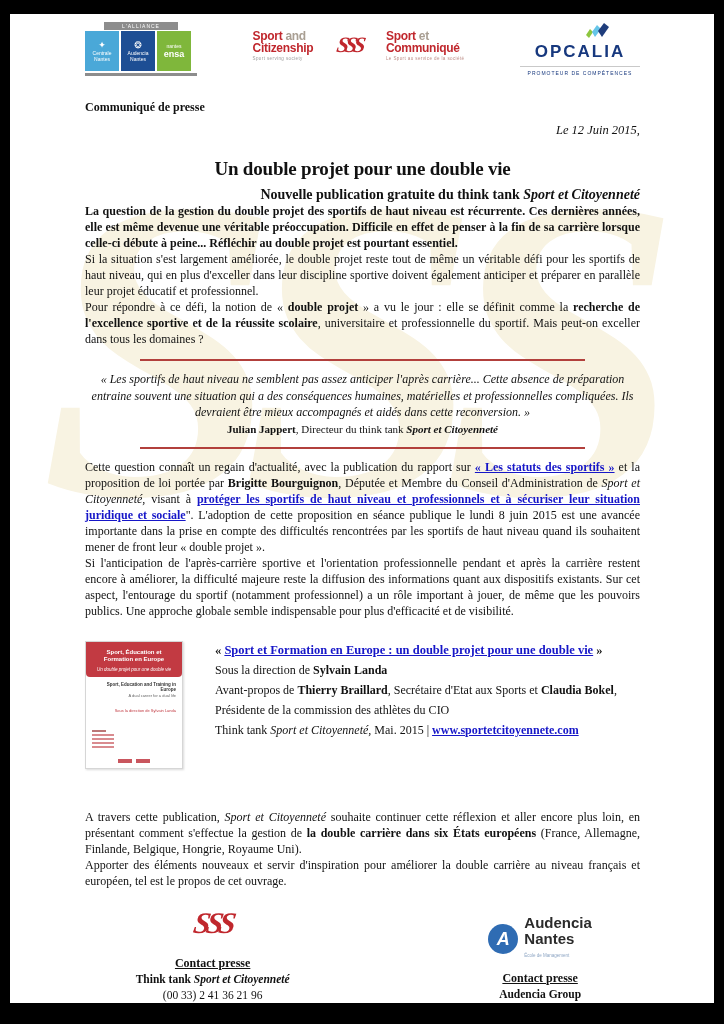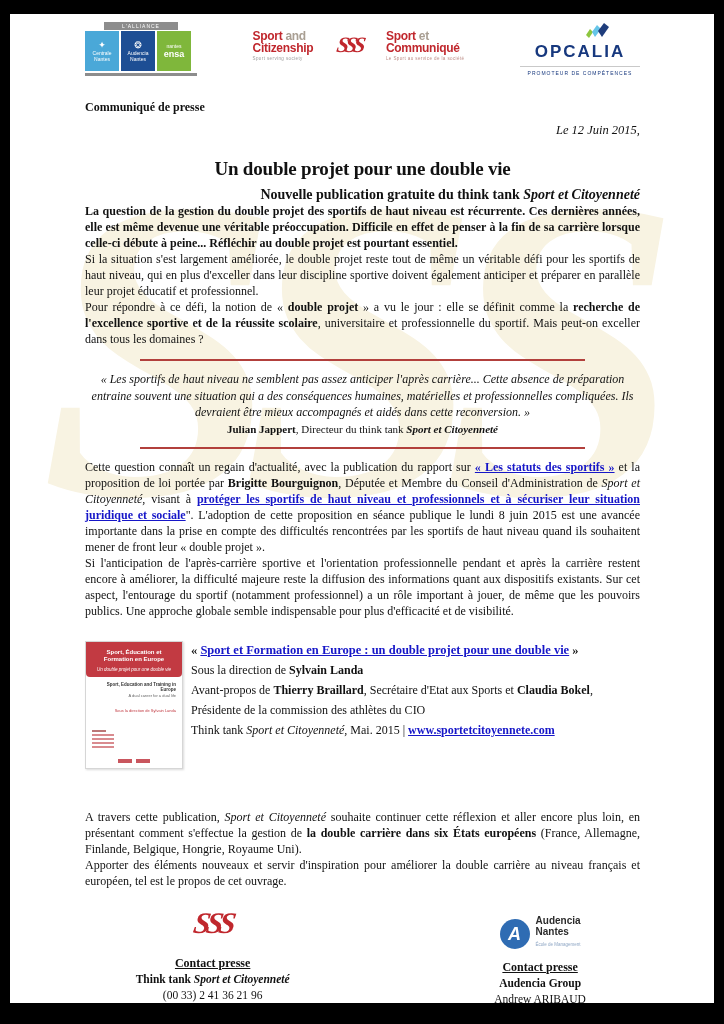--- a/index.html
+++ b/index.html
@@ -46,21 +46,21 @@
   .mt22{margin-top:22px;}
   .b{font-weight:bold;}
   .i{font-style:italic;}
   a.lnk{color:#1616c8;font-weight:bold;text-decoration:underline;cursor:pointer;}
 
   hr.red{border:none;border-top:2px solid #b2403c;width:445px;margin:12px auto 10px auto;}
   .quote{font-style:italic;font-size:12px;line-height:16.5px;text-align:center;margin:0 4px;}
   .attr{text-align:center;font-size:11px;margin-top:2px;}
 
   
-  .pub{display:flex;gap:8px;margin-top:22px;align-items:flex-start;}
+  .pub{display:flex;gap:32px;margin-top:22px;align-items:flex-start;}
   .cover{width:96px;height:126px;background:#fff;border:1px solid #d6d6d6;box-shadow:1px 1px 2px rgba(0,0,0,.15);flex:none;font-family:"Liberation Sans",sans-serif;display:flex;flex-direction:column;}
   .cover .red{background:#c23a42;color:#fff;padding:7px 6px 5px 6px;border-radius:0 0 4px 4px;}
   .cover .red .t{font-size:6px;font-weight:bold;text-align:center;line-height:1.3;}
   .cover .red .s{font-size:4.5px;font-style:italic;text-align:center;margin-top:3px;}
   .cover .white{flex:1;padding:5px 6px;position:relative;}
   .cover .ent{font-size:4.5px;font-weight:bold;text-align:right;color:#333;}
   .cover .ens{font-size:4px;text-align:right;color:#666;margin-top:1px;}
   .cover .dir{font-size:4px;text-align:right;color:#c23a42;margin-top:10px;}
   .cover .names{position:absolute;bottom:18px;left:6px;}
   .cover .names div{height:2px;width:22px;background:#d98b8f;margin-bottom:2px;}
@@ -73,21 +73,21 @@
 
   
   .footer{display:flex;justify-content:space-between;margin-top:26px;}
   .fcol{text-align:center;font-size:11.5px;line-height:16px;}
   .fcol.left{width:46%;}
   .fcol.right{width:36%;}
   .fhead{font-weight:bold;text-decoration:underline;font-size:12px;}
   .sss.foot{font-size:30px;}
   .aud{display:inline-flex;align-items:center;gap:6px;margin-bottom:6px;text-align:left;}
   .aud .disc{width:30px;height:30px;border-radius:50%;background:#2f6cb3;color:#fff;font-family:"Liberation Sans",sans-serif;font-weight:bold;font-style:italic;font-size:18px;display:flex;align-items:center;justify-content:center;}
-  .aud .nm{font-family:"Liberation Sans",sans-serif;font-weight:bold;font-size:10px;line-height:1.1;color:#2b2b2b;}
+  .aud .nm{font-family:"Liberation Sans",sans-serif;font-weight:bold;font-size:15px;line-height:1.1;color:#2b2b2b;}
   .aud .tg{font-family:"Liberation Sans",sans-serif;font-size:4.5px;color:#8ea6c4;}
   .sslogo-wrap{height:40px;}
 </style>
 </head>
 <body>
 
 <div class="page">
   <div class="watermark">SSS</div>
 
   <div class="content">

